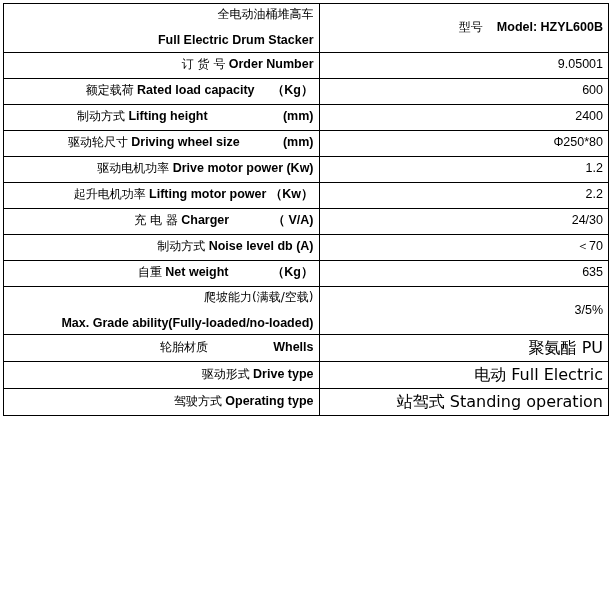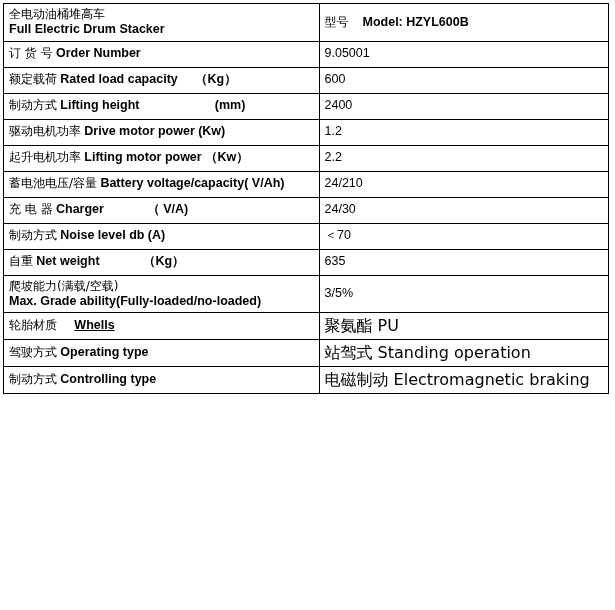--- a/index.html
+++ b/index.html
@@ -12,20 +12,21 @@
     height: 610px;
     font-family: "Liberation Sans", sans-serif;
     color: #000000;
     overflow: hidden;
   }
   #spec-table {
     border-collapse: collapse;
     width: 606px;
     margin: 3px 0 0 3px;
     table-layout: fixed;
+    text-align: right;
   }
   #spec-table td {
     border: 1px solid #000000;
     padding: 3px 5px 3px 5px;
     vertical-align: middle;
     font-size: 12px;
     line-height: 1.25;
     height: 26px;
     box-sizing: border-box;
   }
@@ -63,23 +64,24 @@
     width: 14px;
   }
   .two-line {
     display: block;
   }
   .two-line .line1 {
     display: block;
   }
   .two-line .line2 {
     display: block;
+    margin-top: 11px;
   }
   .underline {
-    text-decoration: underline;
+    margin-left: 48px;
   }
   .value-text {
     font-size: 12.5px;
     margin-top: 36px;
   }
   .value-cn {
     font-family: "DejaVu Sans", sans-serif;
     font-size: 16px;
   }
 </style>
@@ -127,20 +129,30 @@
         <span class="cn">制动方式</span>
         <span class="en">Lifting height</span>
         <span class="spacer-wide"></span><span class="unit">(mm)</span>
       </td>
       <td class="value-cell">
         <span class="value-text">2400</span>
       </td>
     </tr>
 
 
+    <tr>
+      <td class="label-cell">
+        <span class="cn">驱动轮尺寸</span>
+        <span class="en">Driving wheel size</span>
+        <span class="spacer-mid"></span><span class="unit">(mm)</span>
+      </td>
+      <td class="value-cell">
+        <span class="value-text">Φ250*80</span>
+      </td>
+    </tr>
 
     <tr>
       <td class="label-cell">
         <span class="cn">驱动电机功率</span>
         <span class="en">Drive motor power</span>
         <span class="unit">(Kw)</span>
       </td>
       <td class="value-cell">
         <span class="value-text">1.2</span>
       </td>
@@ -150,29 +162,20 @@
       <td class="label-cell">
         <span class="cn">起升电机功率</span>
         <span class="en">Lifting motor power</span>
         <span class="unit">（Kw）</span>
       </td>
       <td class="value-cell">
         <span class="value-text">2.2</span>
       </td>
     </tr>
 
-    <tr>
-      <td class="label-cell">
-        <span class="cn">蓄电池电压/容量</span>
-        <span class="en">Battery voltage/capacity</span><span class="unit">( V/Ah)</span>
-      </td>
-      <td class="value-cell">
-        <span class="value-text">24/210</span>
-      </td>
-    </tr>
 
     <tr>
       <td class="label-cell">
         <span class="cn">充 电 器</span>
         <span class="en">Charger</span>
         <span class="spacer-mid"></span><span class="unit">（ V/A)</span>
       </td>
       <td class="value-cell">
         <span class="value-text">24/30</span>
       </td>
@@ -214,34 +217,34 @@
     <tr>
       <td class="label-cell">
         <span class="cn">轮胎材质</span>
         <span class="spacer-small"></span><span class="en underline">Whells</span>
       </td>
       <td class="value-cell">
         <span class="value-cn">聚氨酯 PU</span>
       </td>
     </tr>
 
+    <tr>
+      <td class="label-cell">
+        <span class="cn">驱动形式</span>
+        <span class="en">Drive type</span>
+      </td>
+      <td class="value-cell">
+        <span class="value-cn">电动 Full Electric</span>
+      </td>
+    </tr>
 
     <tr>
       <td class="label-cell">
         <span class="cn">驾驶方式</span>
         <span class="en">Operating type</span>
       </td>
       <td class="value-cell">
         <span class="value-cn">站驾式 Standing operation</span>
       </td>
     </tr>
 
-    <tr>
-      <td class="label-cell">
-        <span class="cn">制动方式</span>
-        <span class="en">Controlling type</span>
-      </td>
-      <td class="value-cell">
-        <span class="value-cn">电磁制动 Electromagnetic braking</span>
-      </td>
-    </tr>
   </tbody>
 </table>
 
 </body></html>

